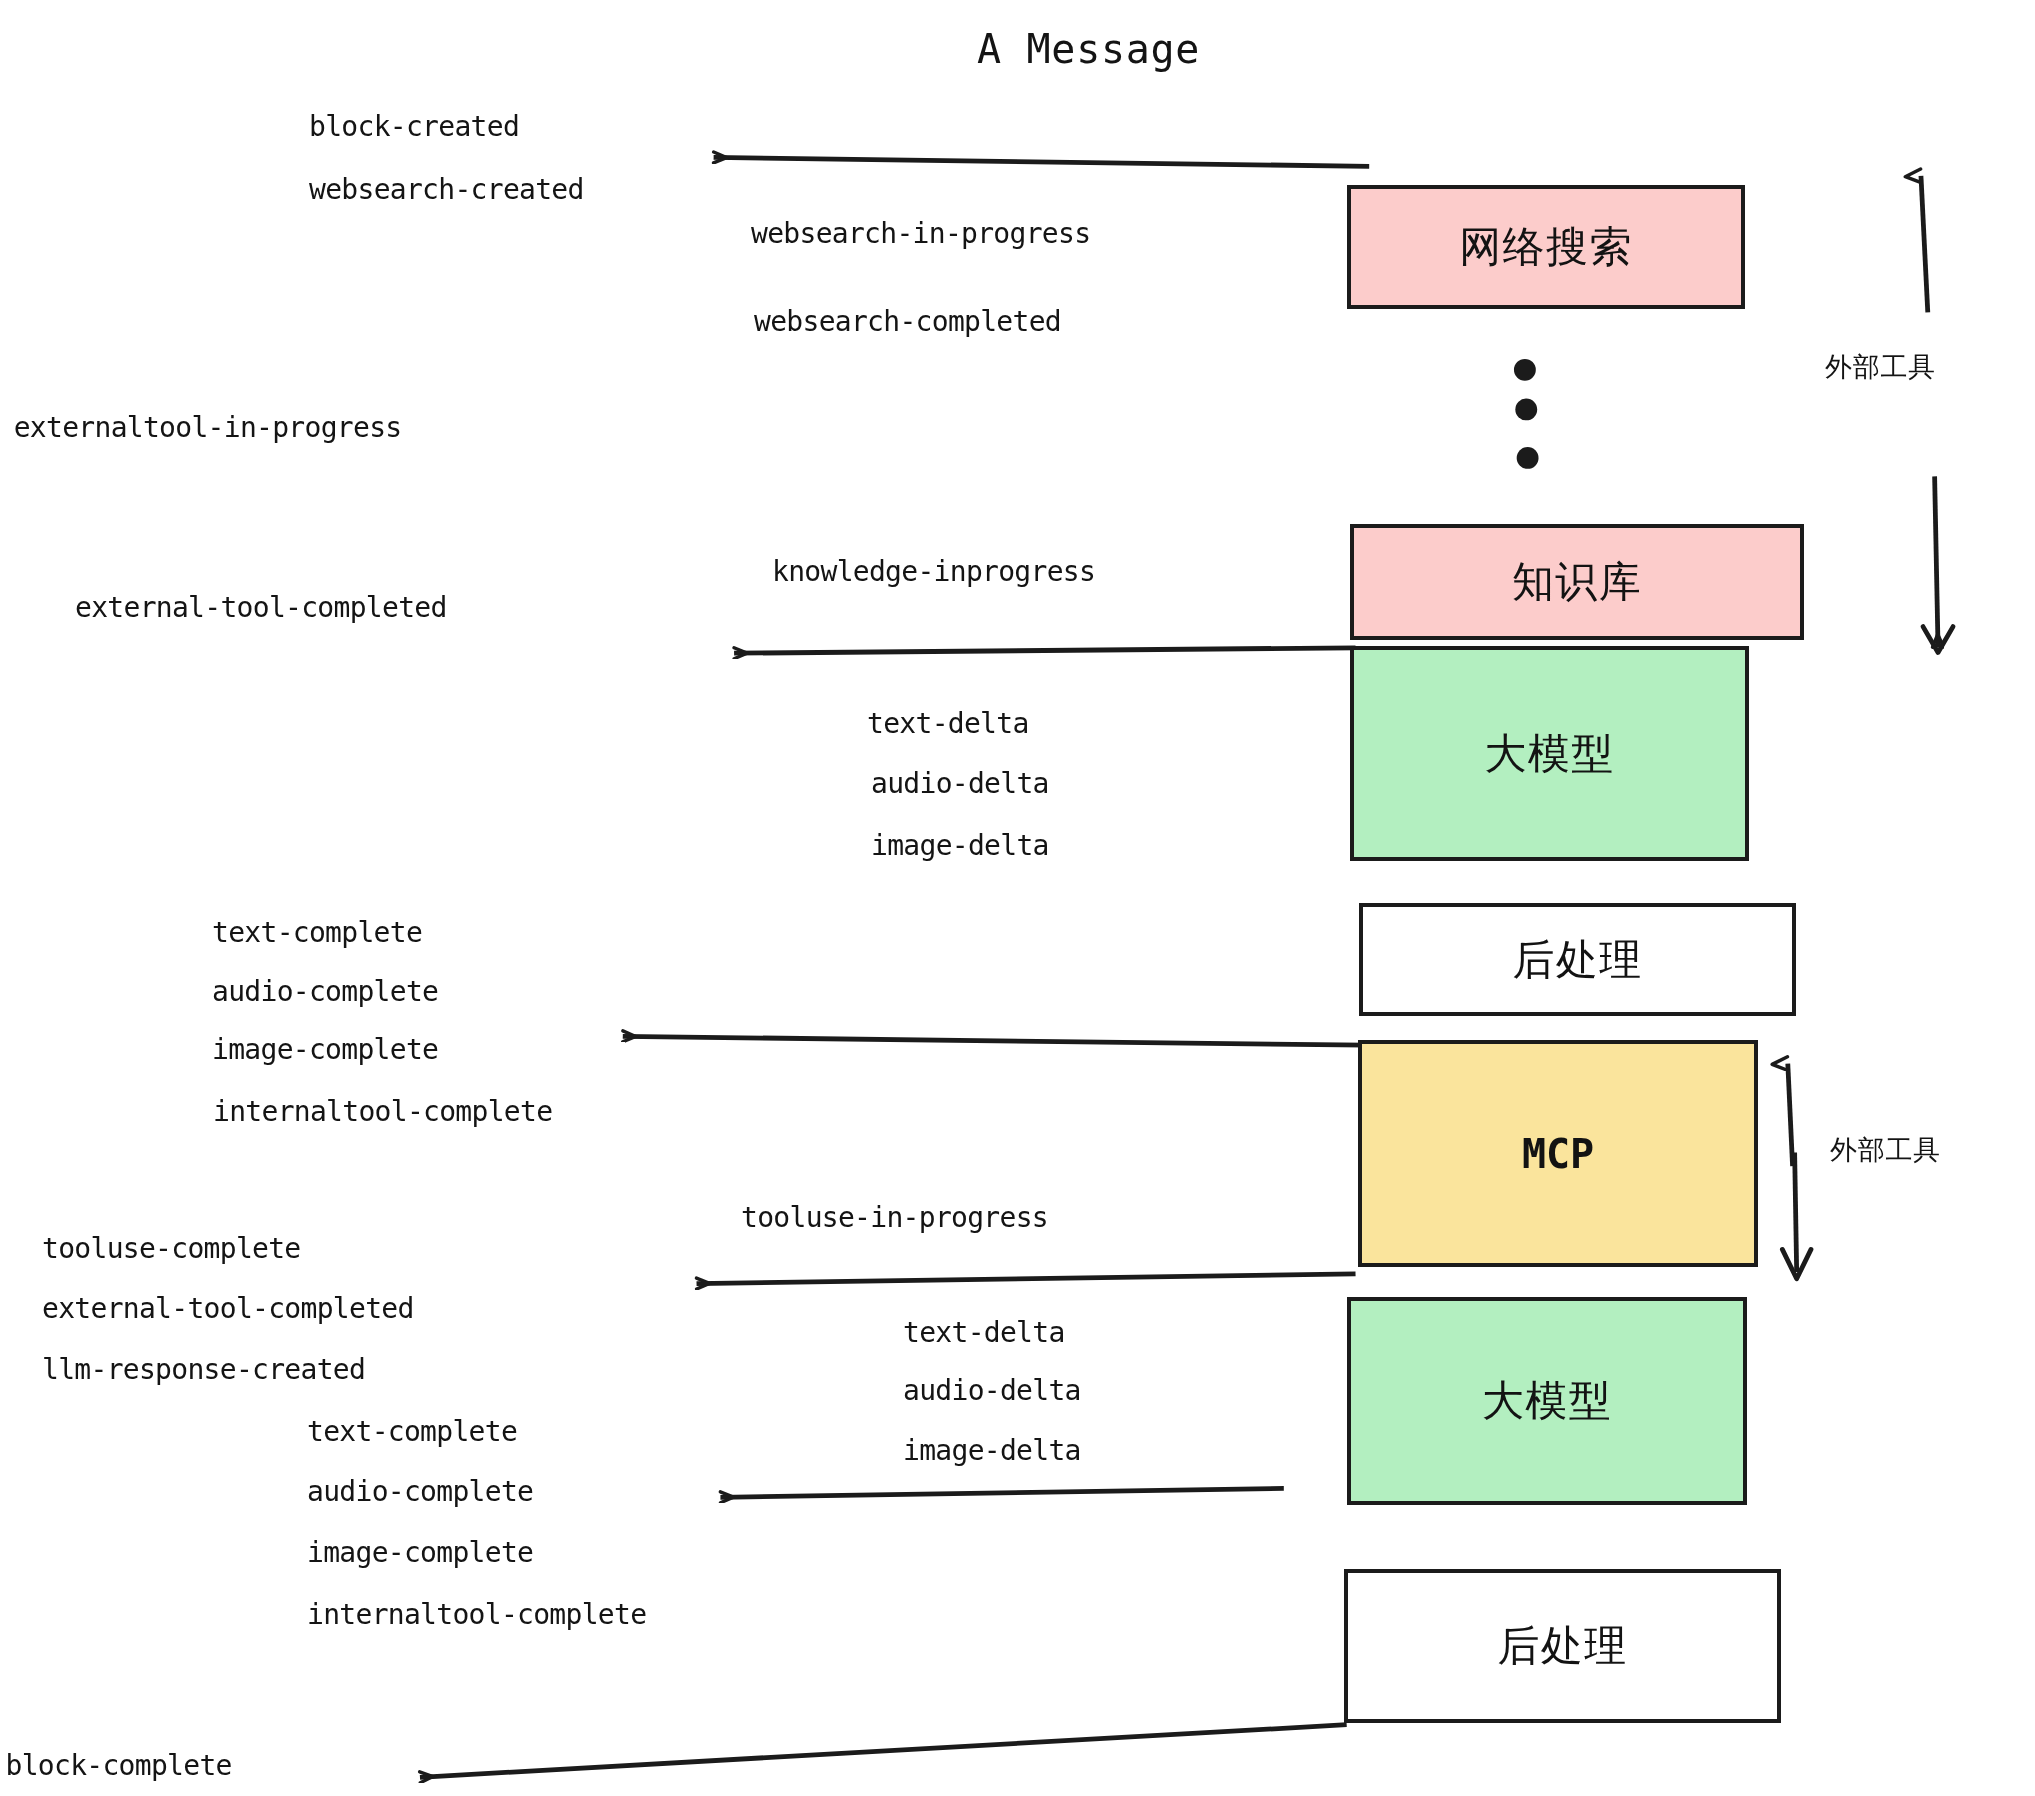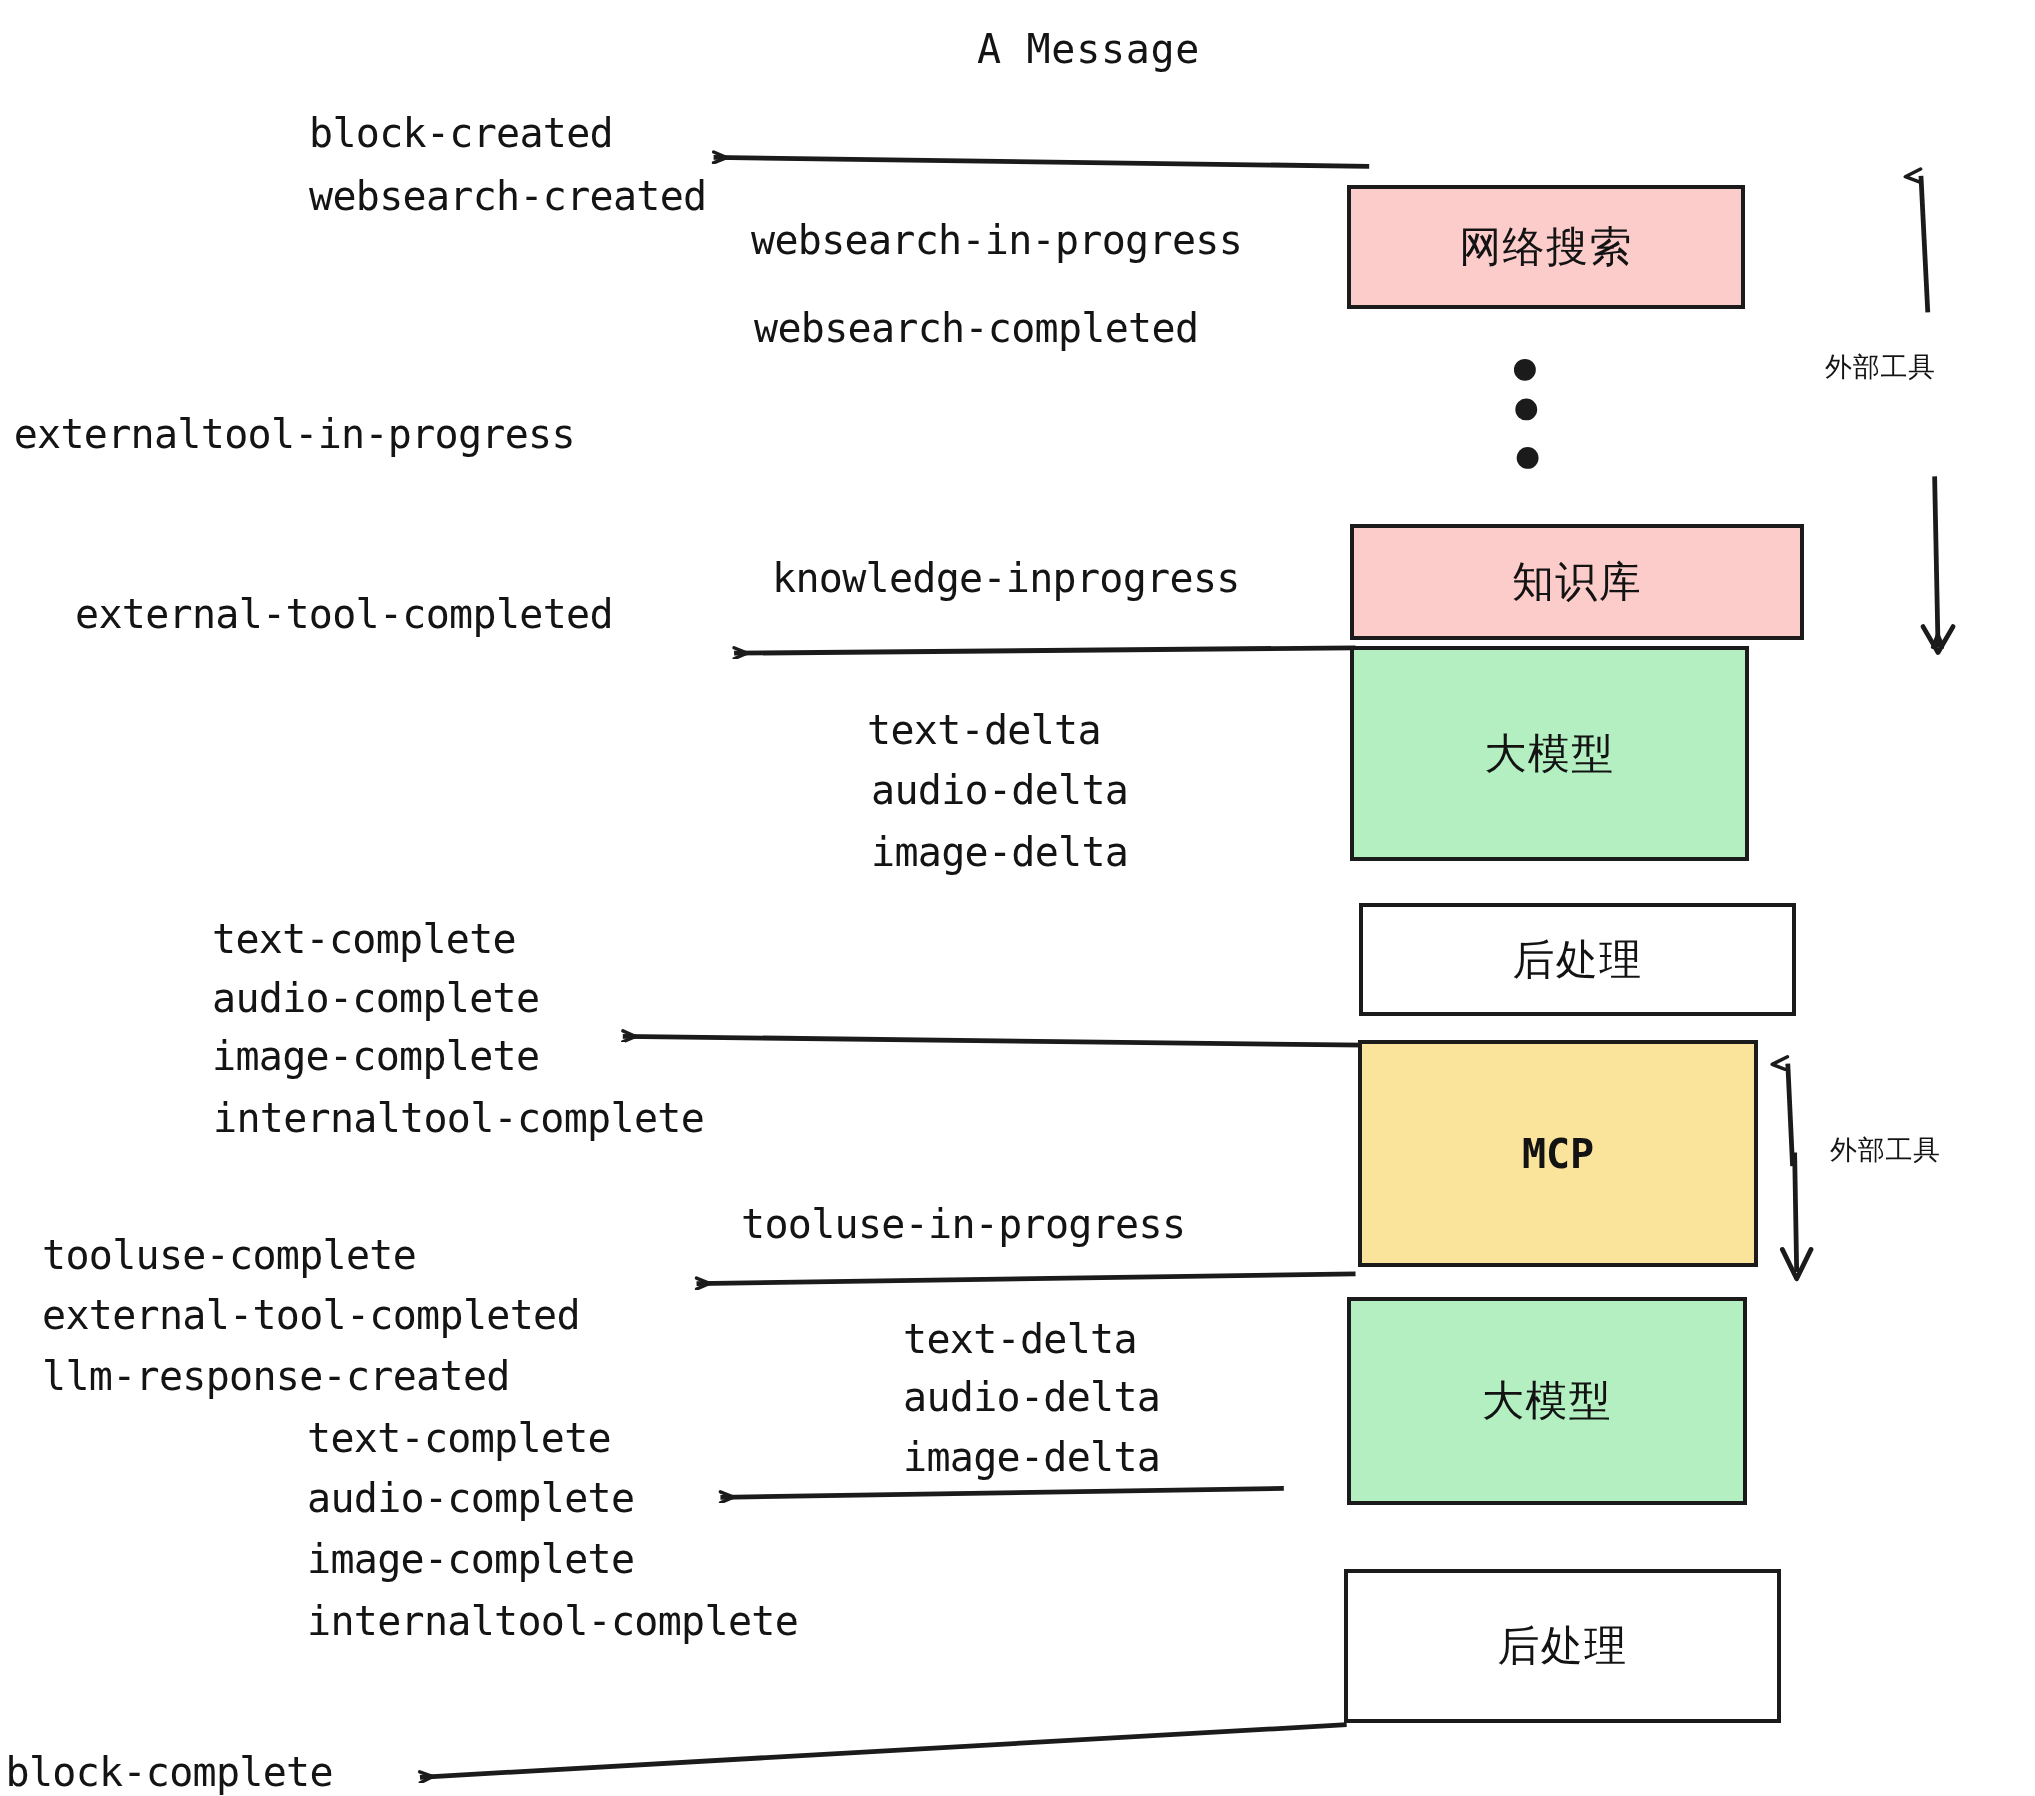--- a/index.html
+++ b/index.html
@@ -48,21 +48,21 @@
     font-family: "DejaVu Sans Mono", "Liberation Mono", monospace;
     font-size: 40px;
     font-weight: 700;
     letter-spacing: 0px;
   }
 
   
   .evt {
     position: absolute;
     font-family: "DejaVu Sans Mono", "Liberation Mono", monospace;
-    font-size: 40px;
+    font-size: 28px;
     line-height: 1;
     color: #141414;
     white-space: nowrap;
     letter-spacing: -0.7px;
   }
 
   .title {
     position: absolute;
     font-family: "DejaVu Sans Mono", "Liberation Mono", monospace;
     font-size: 40px;

